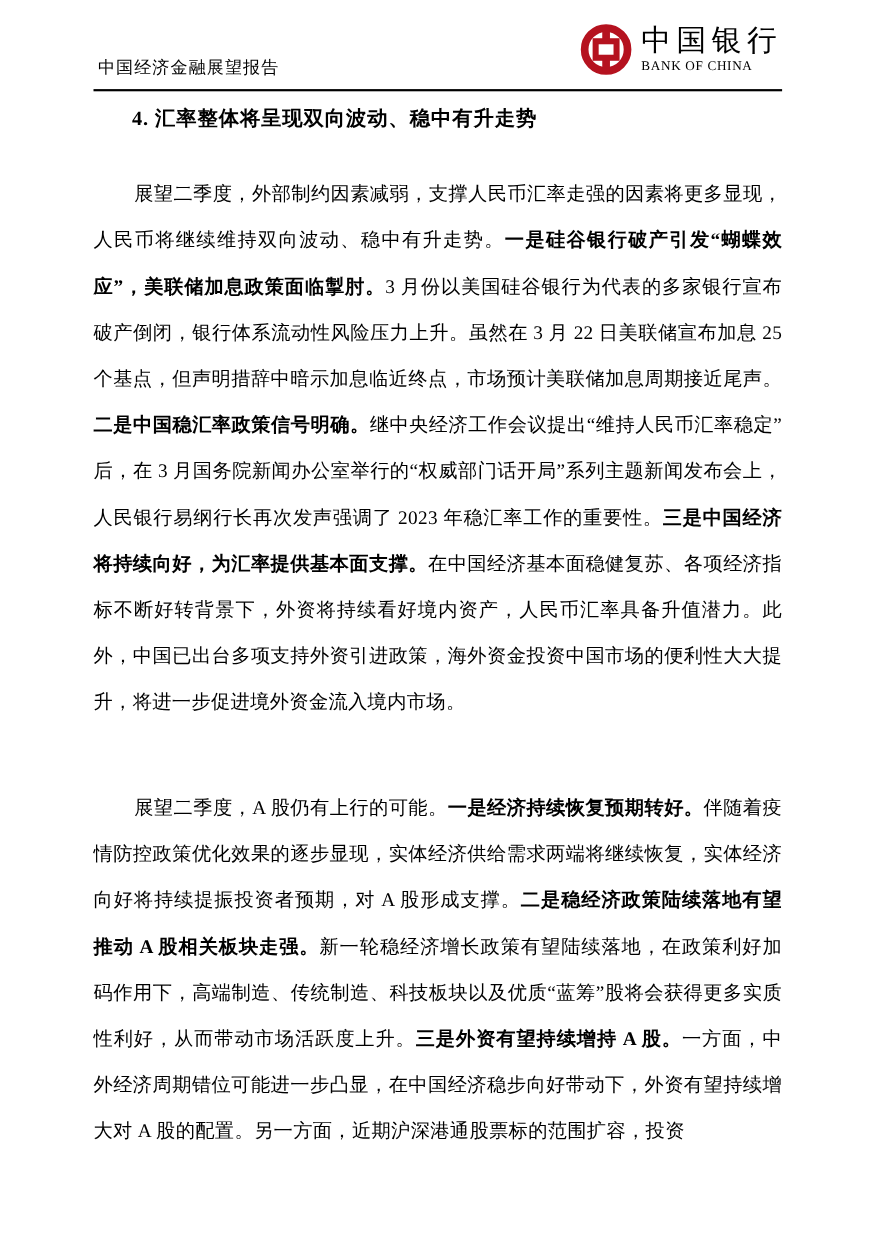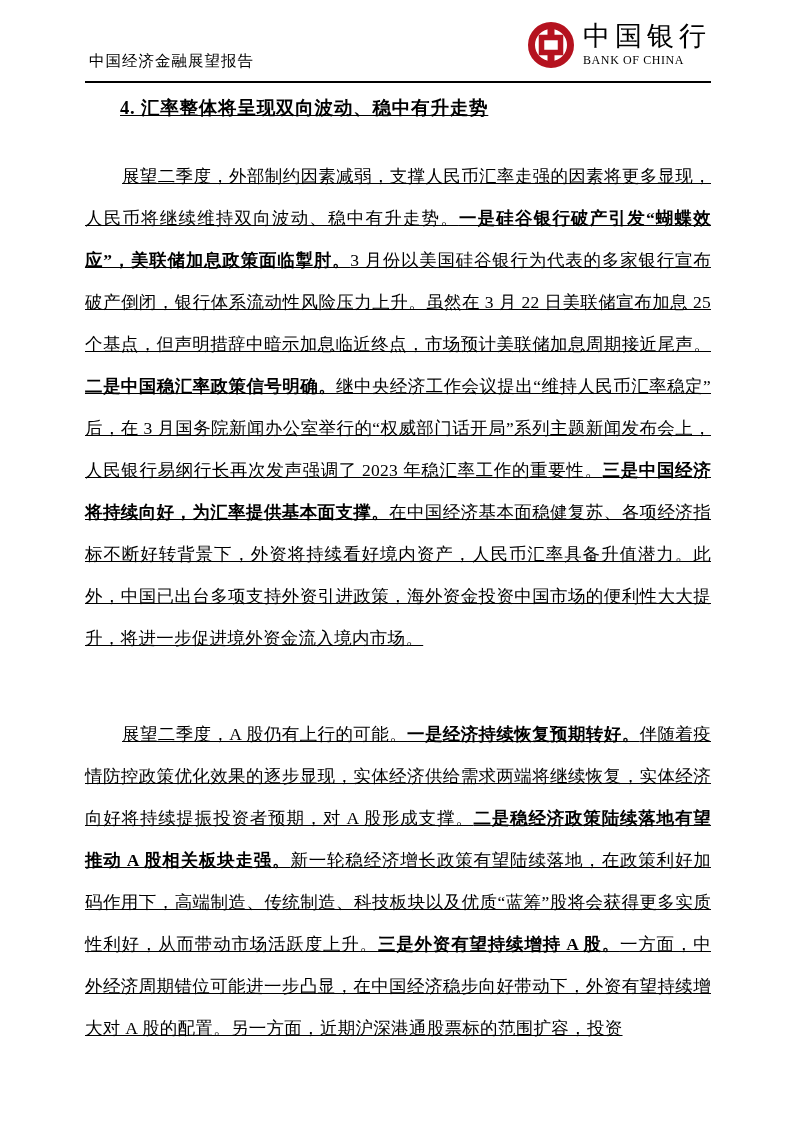--- a/index.html
+++ b/index.html
@@ -55,35 +55,33 @@
   }
   
   .section-heading {
     position: absolute;
     left: 120px;
     width: 591px;
     font-size: 18.5px;
     font-weight: bold;
     letter-spacing: 0.8px;
     white-space: nowrap;
-    text-decoration: underline;
   }
   .heading-4 { top: 95px; }
   .heading-5 { top: 653px; }
   .para {
     position: absolute;
     left: 85px;
     width: 626px;
     font-size: 17.5px;
     line-height: 42px;
     letter-spacing: 0.3px;
     text-align: justify;
     text-justify: inter-character;
     text-indent: 37px;
-    text-decoration: underline;
   }
   .para-1 { top: 137px; }
   .para-2 { top: 695px; }
   .para .seg-bold { font-weight: bold; }
   
   .footer {
     position: absolute;
     top: 1049px;
     left: 85px;
     width: 626px;

